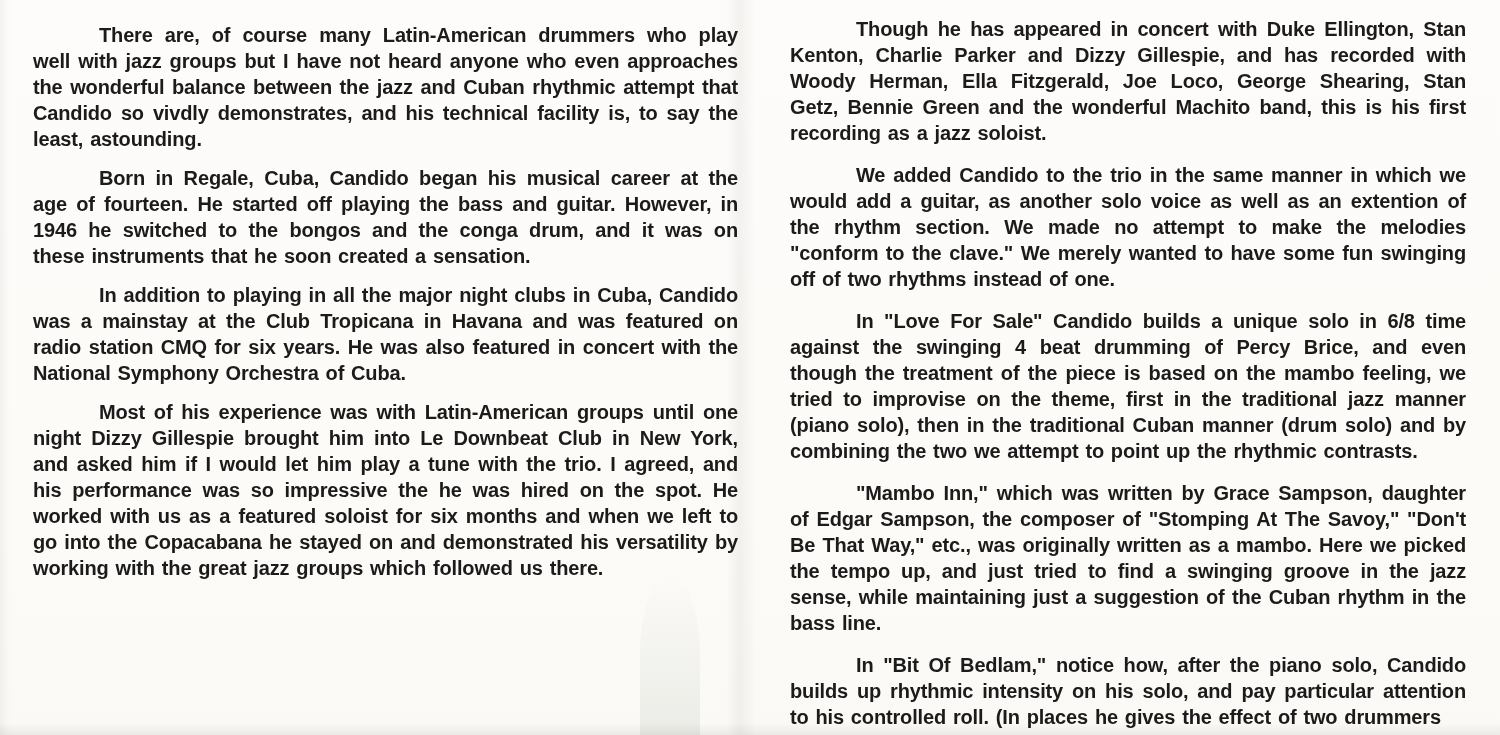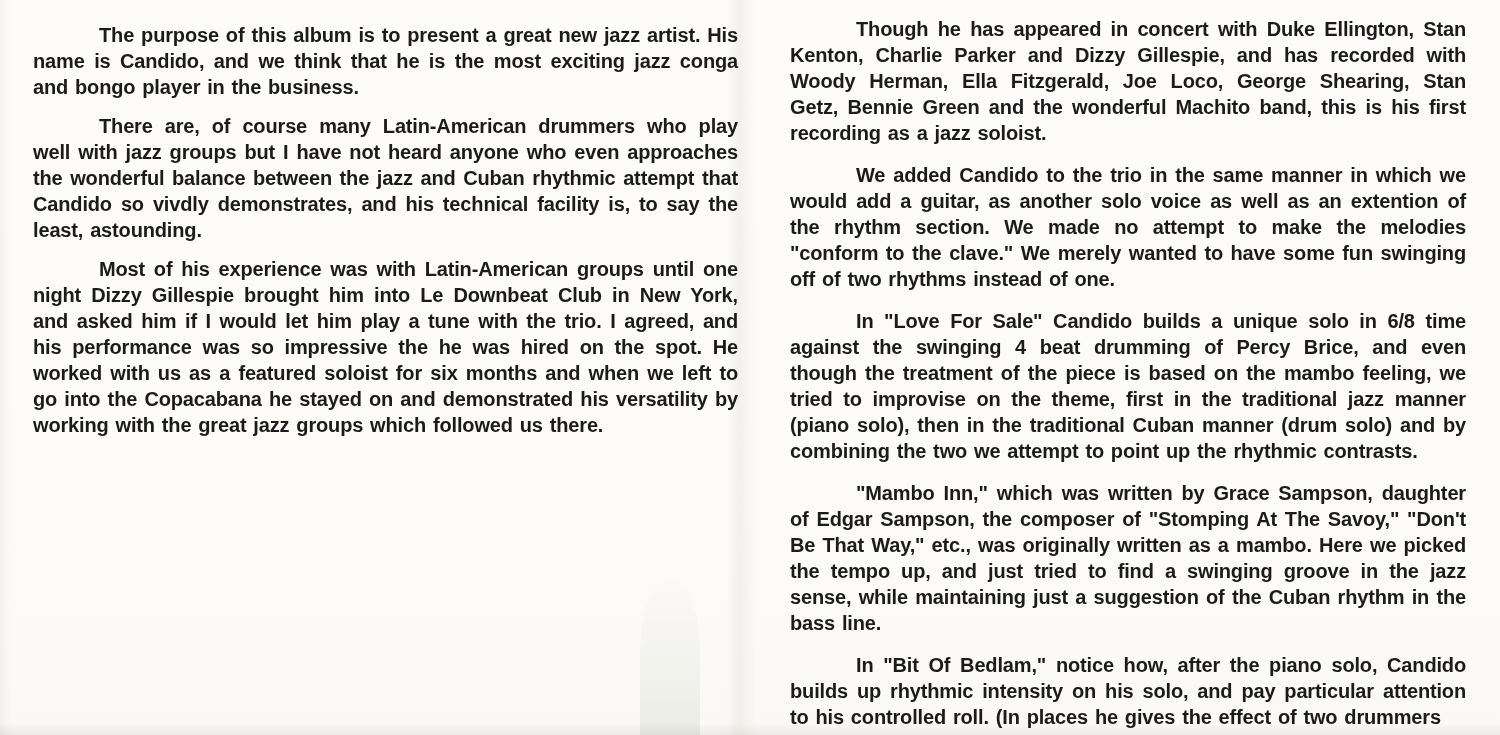--- a/index.html
+++ b/index.html
@@ -86,22 +86,23 @@
 </head>
 <body>
 
 <div class="page">
 
   <div class="crease"></div>
   <div class="crease-bottom"></div>
   <div class="edge-shade-left"></div>
 
   <div class="col col-left">
-    <p>The purpose of this album is to present a great new jazz artist. His name is Candido, and we think that he is the most exciting jazz conga and bongo player in the business.</p>
     <p>There are, of course many Latin-American drummers who play well with jazz groups but I have not heard anyone who even approaches the wonderful balance between the jazz and Cuban rhythmic attempt that Candido so vivdly demonstrates, and his technical facility is, to say the least, astounding.</p>
+    <p>Born in Regale, Cuba, Candido began his musical career at the age of fourteen. He started off playing the bass and guitar. However, in 1946 he switched to the bongos and the conga drum, and it was on these instruments that he soon created a sensation.</p>
+    <p>In addition to playing in all the major night clubs in Cuba, Candido was a mainstay at the Club Tropicana in Havana and was featured on radio station CMQ for six years. He was also featured in concert with the National Symphony Orchestra of Cuba.</p>
     <p>Most of his experience was with Latin-American groups until one night Dizzy Gillespie brought him into Le Downbeat Club in New York, and asked him if I would let him play a tune with the trio. I agreed, and his performance was so impressive the he was hired on the spot. He worked with us as a featured soloist for six months and when we left to go into the Copacabana he stayed on and demonstrated his versatility by working with the great jazz groups which followed us there.</p>
   </div>
 
   <div class="col col-right">
     <p>Though he has appeared in concert with Duke Ellington, Stan Kenton, Charlie Parker and Dizzy Gillespie, and has recorded with Woody Herman, Ella Fitzgerald, Joe Loco, George Shearing, Stan Getz, Bennie Green and the wonderful Machito band, this is his first recording as a jazz soloist.</p>
     <p>We added Candido to the trio in the same manner in which we would add a guitar, as another solo voice as well as an extention of the rhythm section. We made no attempt to make the melodies "conform to the clave." We merely wanted to have some fun swinging off of two rhythms instead of one.</p>
     <p>In "Love For Sale" Candido builds a unique solo in 6/8 time against the swinging 4 beat drumming of Percy Brice, and even though the treatment of the piece is based on the mambo feeling, we tried to improvise on the theme, first in the traditional jazz manner (piano solo), then in the traditional Cuban manner (drum solo) and by combining the two we attempt to point up the rhythmic contrasts.</p>
     <p>"Mambo Inn," which was written by Grace Sampson, daughter of Edgar Sampson, the composer of "Stomping At The Savoy," "Don't Be That Way," etc., was originally written as a mambo. Here we picked the tempo up, and just tried to find a swinging groove in the jazz sense, while maintaining just a suggestion of the Cuban rhythm in the bass line.</p>
     <p>In "Bit Of Bedlam," notice how, after the piano solo, Candido builds up rhythmic intensity on his solo, and pay particular attention to his controlled roll. (In places he gives the effect of two drummers</p>
   </div>

